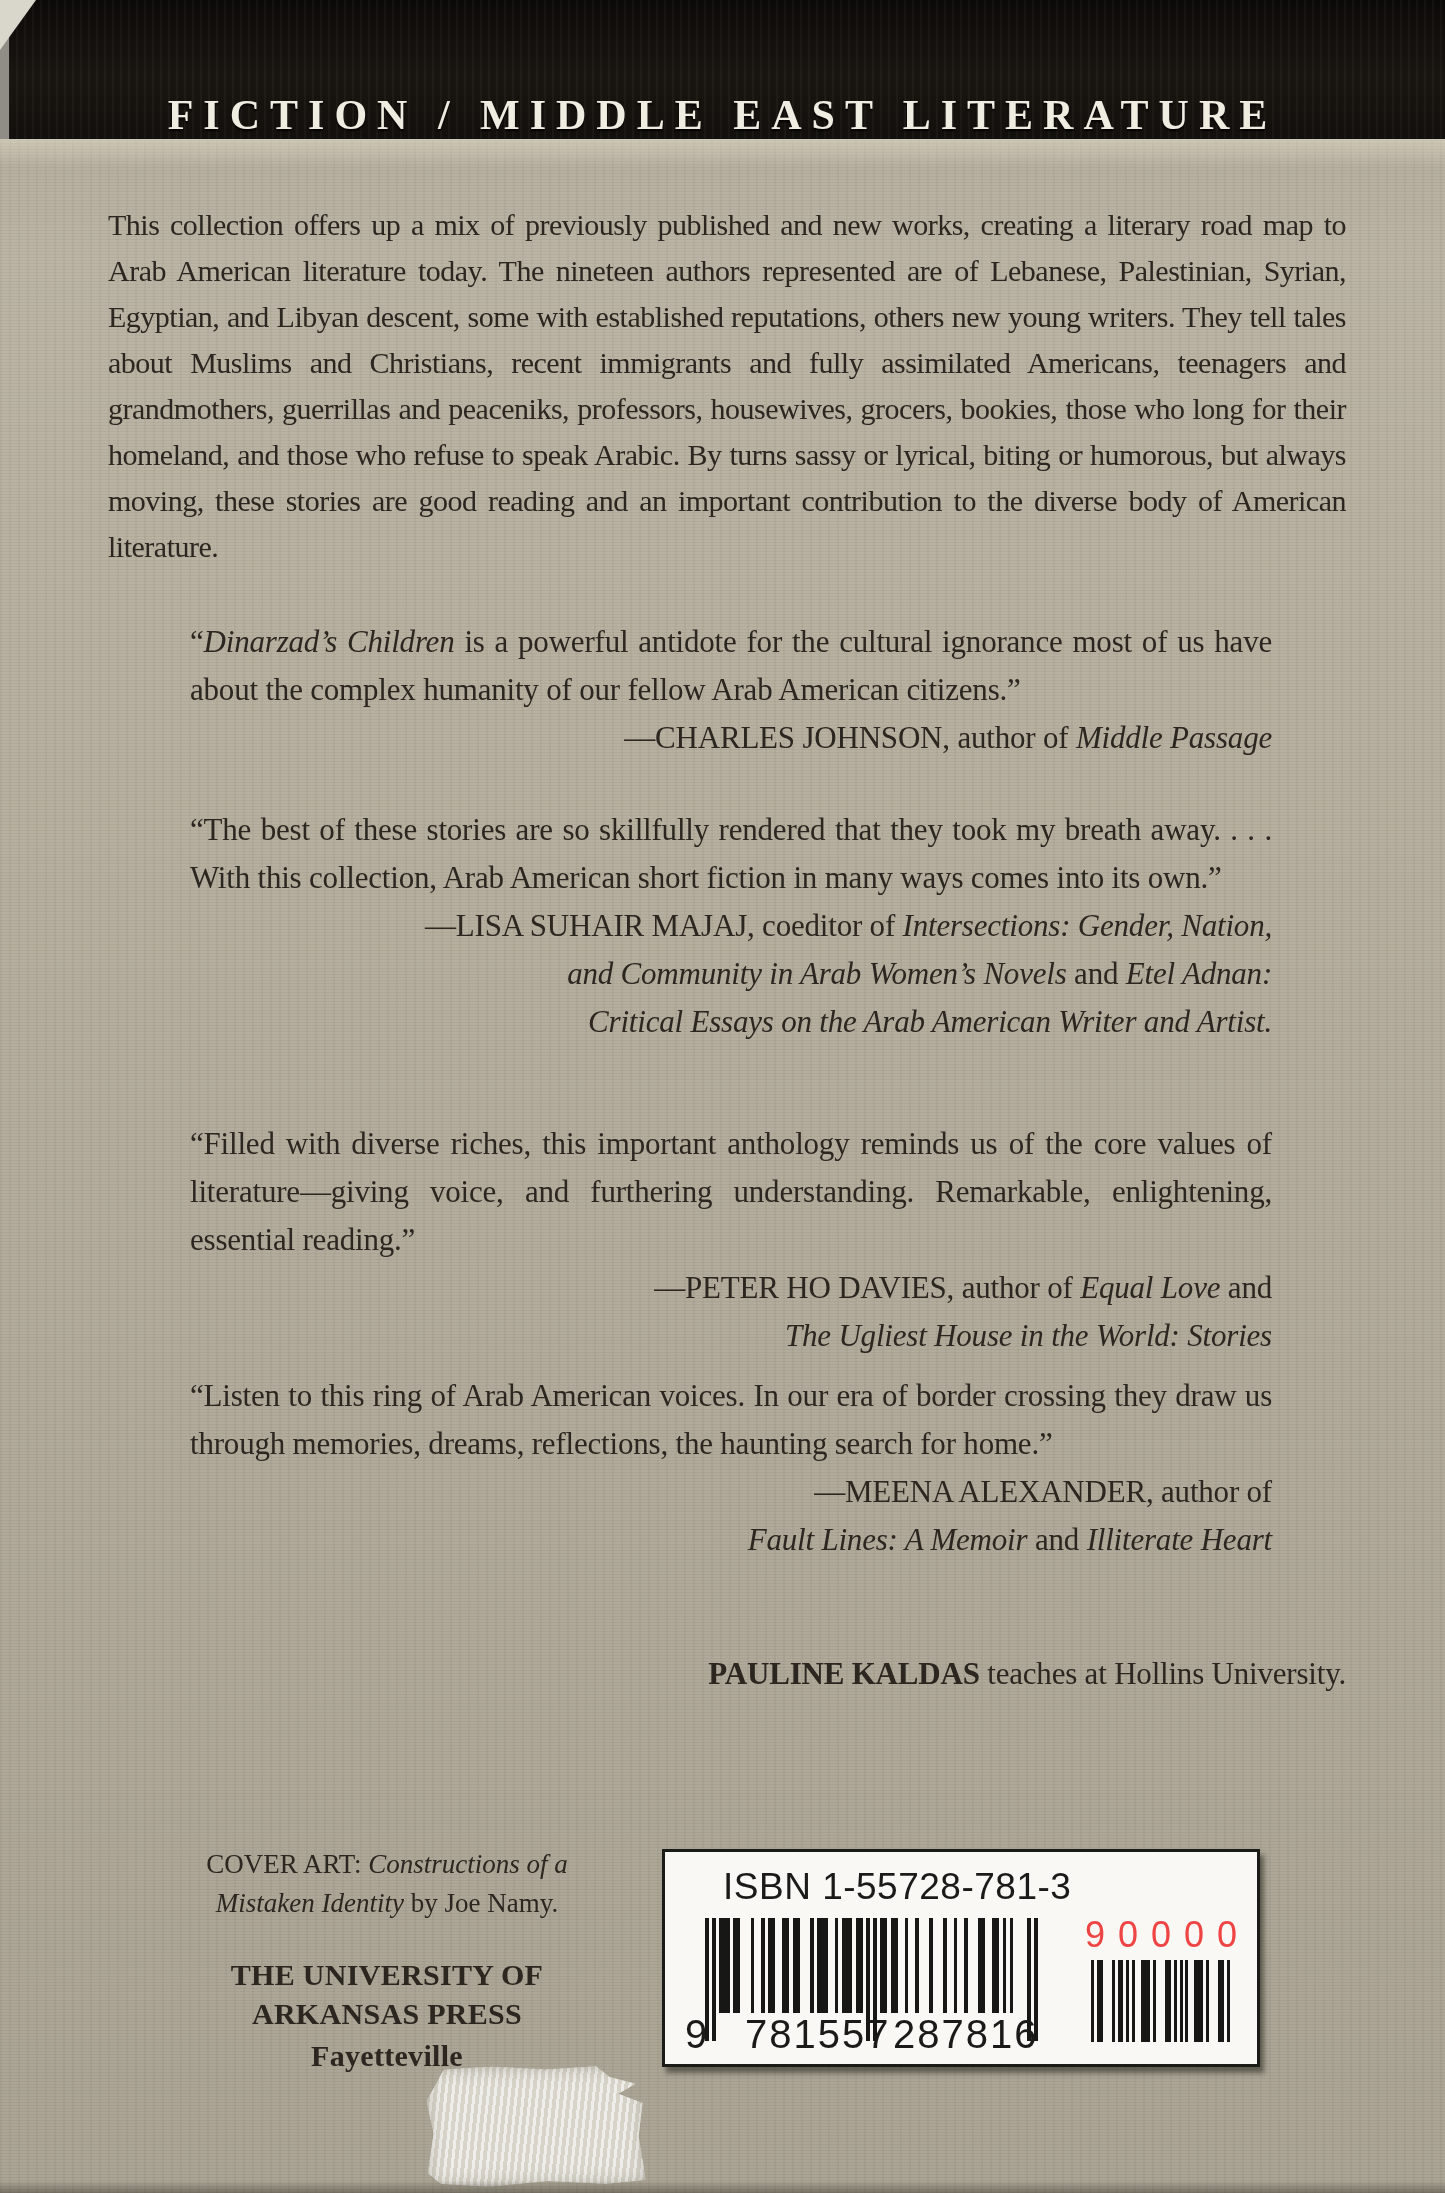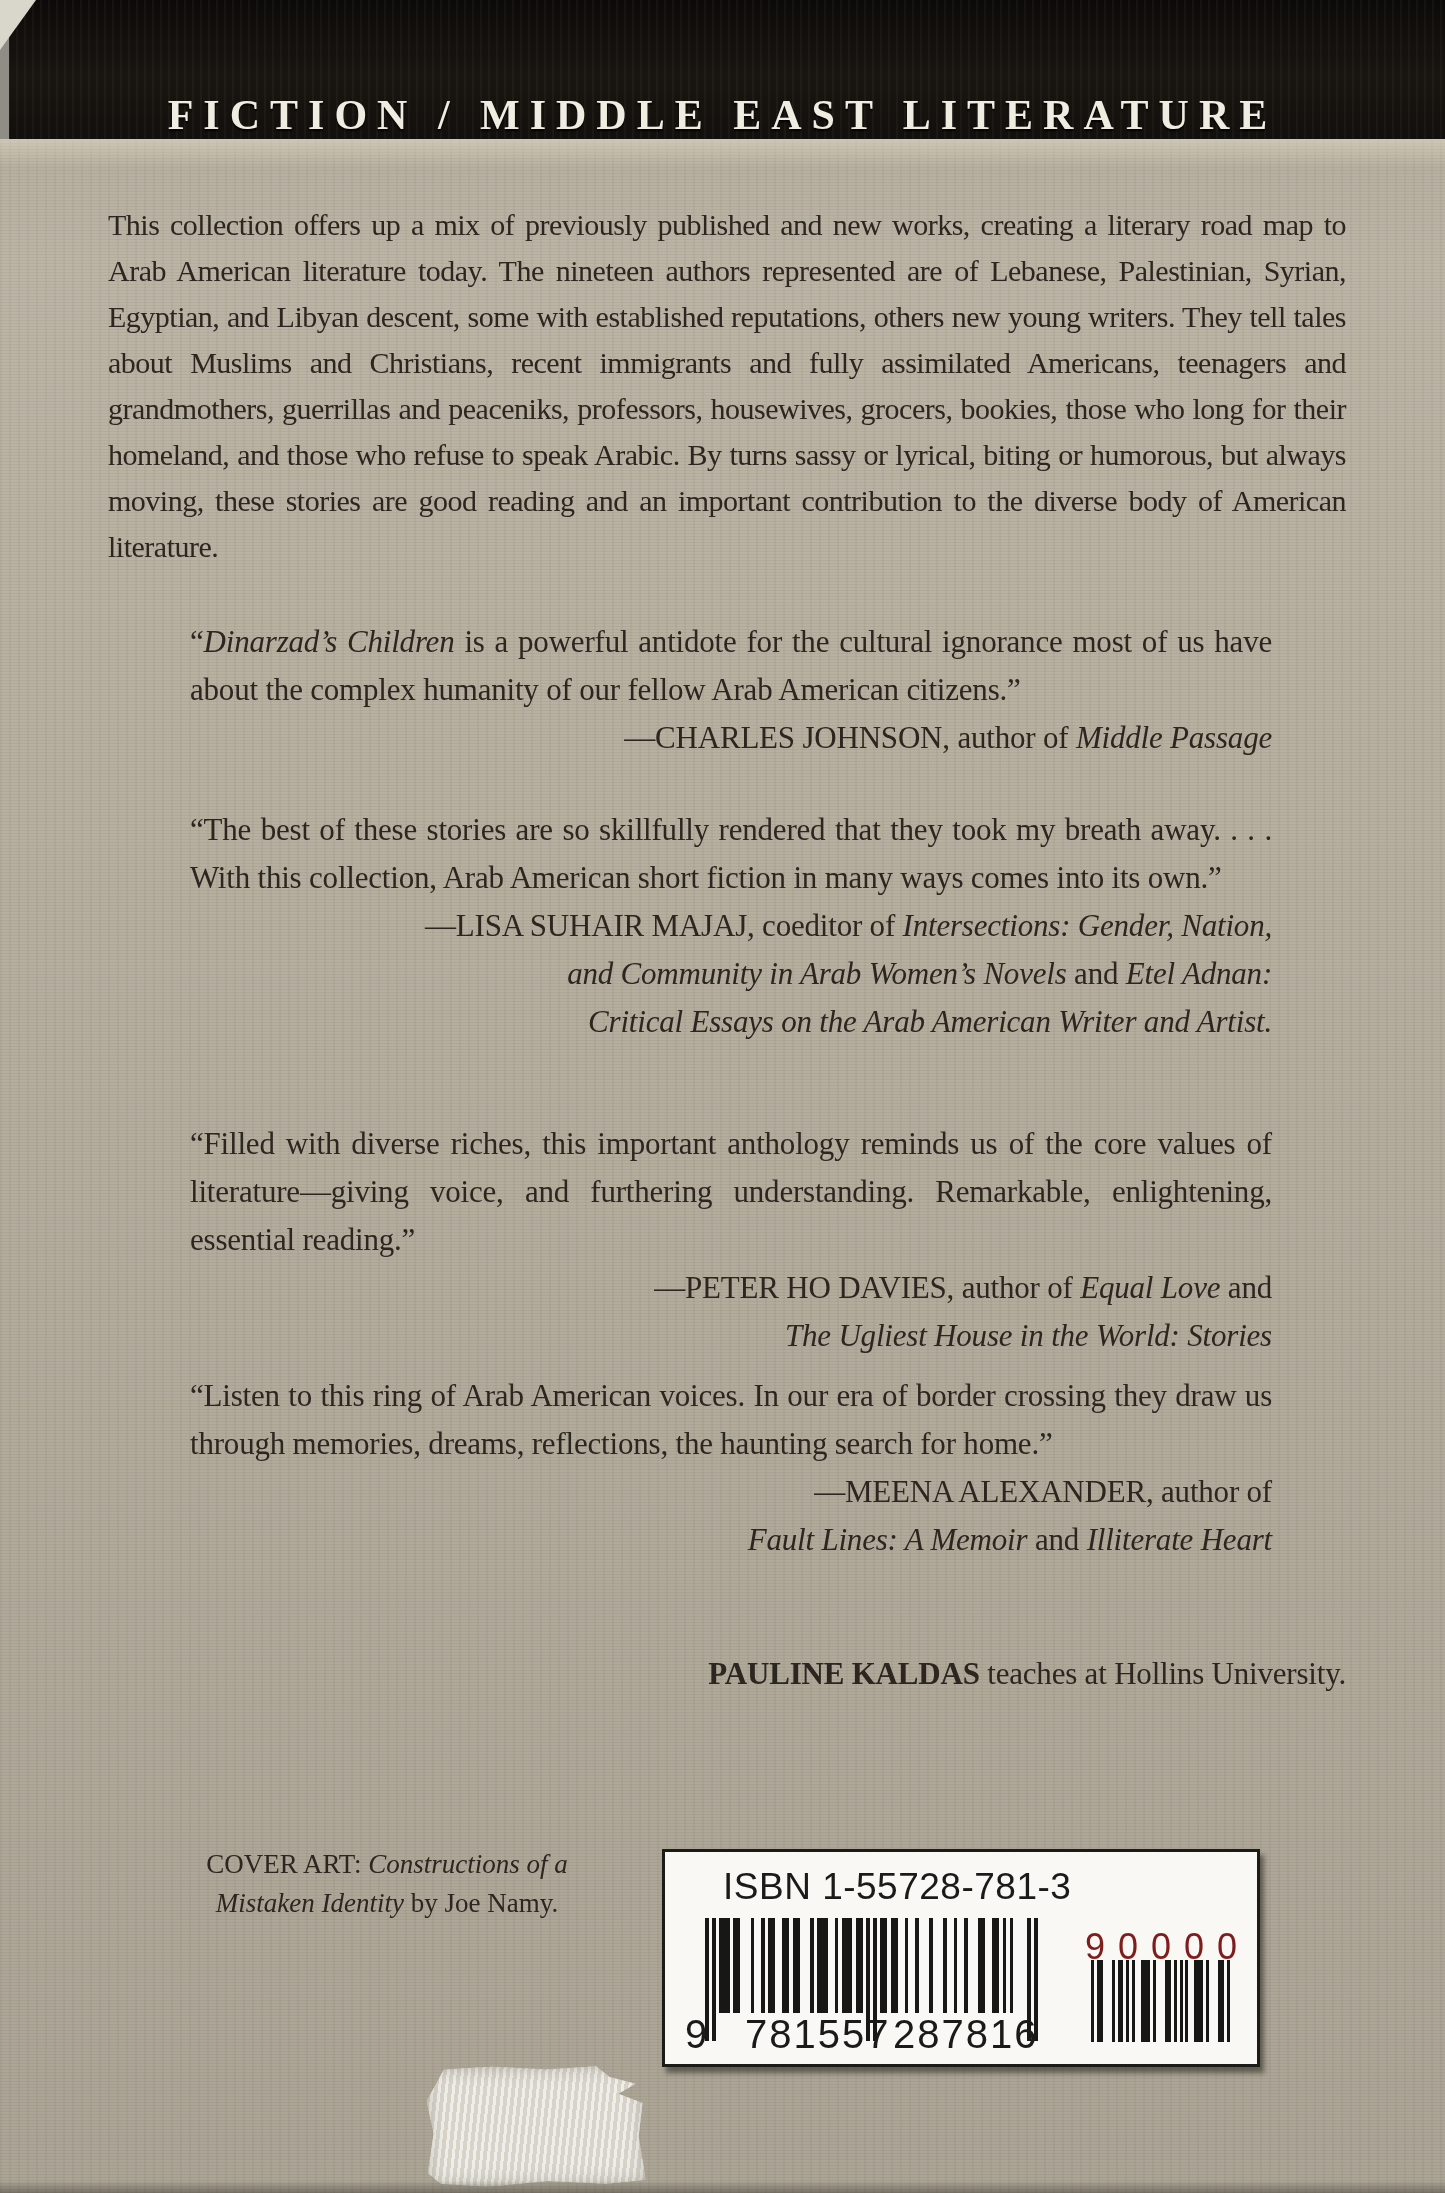--- a/index.html
+++ b/index.html
@@ -67,21 +67,21 @@
   .bc-main .m.guard{height:123px;}
   .bc-addon{left:423px;top:108px;}
   .bc-addon .m{width:2.96px;height:82px;flex:none;}
   .m.bar{background:#171715;}
   .bc-digits{position:absolute;top:160px;left:0;width:100%;height:44px;
     font-family:"Liberation Sans",sans-serif;font-size:40px;color:#1a1a18;}
   .bc-digits .d-lead{position:absolute;left:20px;}
   .bc-digits .d-left{position:absolute;left:80px;letter-spacing:2px;}
   .bc-digits .d-right{position:absolute;left:228px;letter-spacing:2px;}
   .addon-digits{position:absolute;left:420px;top:62px;
-    font-family:"Liberation Sans",sans-serif;font-size:36px;letter-spacing:13px;color:#7f1d1d;margin-top:12px;}
+    font-family:"Liberation Sans",sans-serif;font-size:36px;letter-spacing:13px;color:#ef4444;}
   
   .tape{
     position:absolute;left:427px;top:2066px;width:218px;height:120px;
     transform:rotate(-0.8deg);
     background:
       repeating-linear-gradient(97deg, rgba(255,255,255,0.55) 0 3px, rgba(205,200,188,0.35) 3px 7px),
       rgba(228,225,217,0.88);
     clip-path:polygon(8% 2%, 30% 0%, 55% 3%, 78% 1%, 84% 10%, 96% 16%, 88% 24%, 99% 32%, 97% 60%, 100% 96%, 82% 99%, 55% 96%, 28% 100%, 6% 97%, 0% 88%, 3% 55%, 0% 28%, 5% 12%);
     box-shadow:inset 0 0 18px rgba(120,115,100,0.5);
   }
@@ -136,20 +136,25 @@
     <div class="bio">
         <div><b>PAULINE KALDAS</b><span> teaches at Hollins University.</span></div>
       </div>
   </div>
 
   <div class="coverart">
       <div><span>COVER ART: </span><i>Constructions of a</i></div>
       <div><i>Mistaken Identity</i><span> by Joe Namy.</span></div>
     </div>
 
+  <div class="publisher">
+    <div>THE UNIVERSITY OF</div>
+    <div>ARKANSAS PRESS</div>
+    <div class="city">Fayetteville</div>
+  </div>
 
   <div class="bcbox">
     <div class="isbn-label">ISBN 1-55728-781-3</div>
     <div class="bc bc-main">
         <span class="m bar guard"></span>
         <span class="m guard"></span>
         <span class="m bar guard"></span>
         <span class="m"></span>
         <span class="m bar"></span>
         <span class="m bar"></span>

